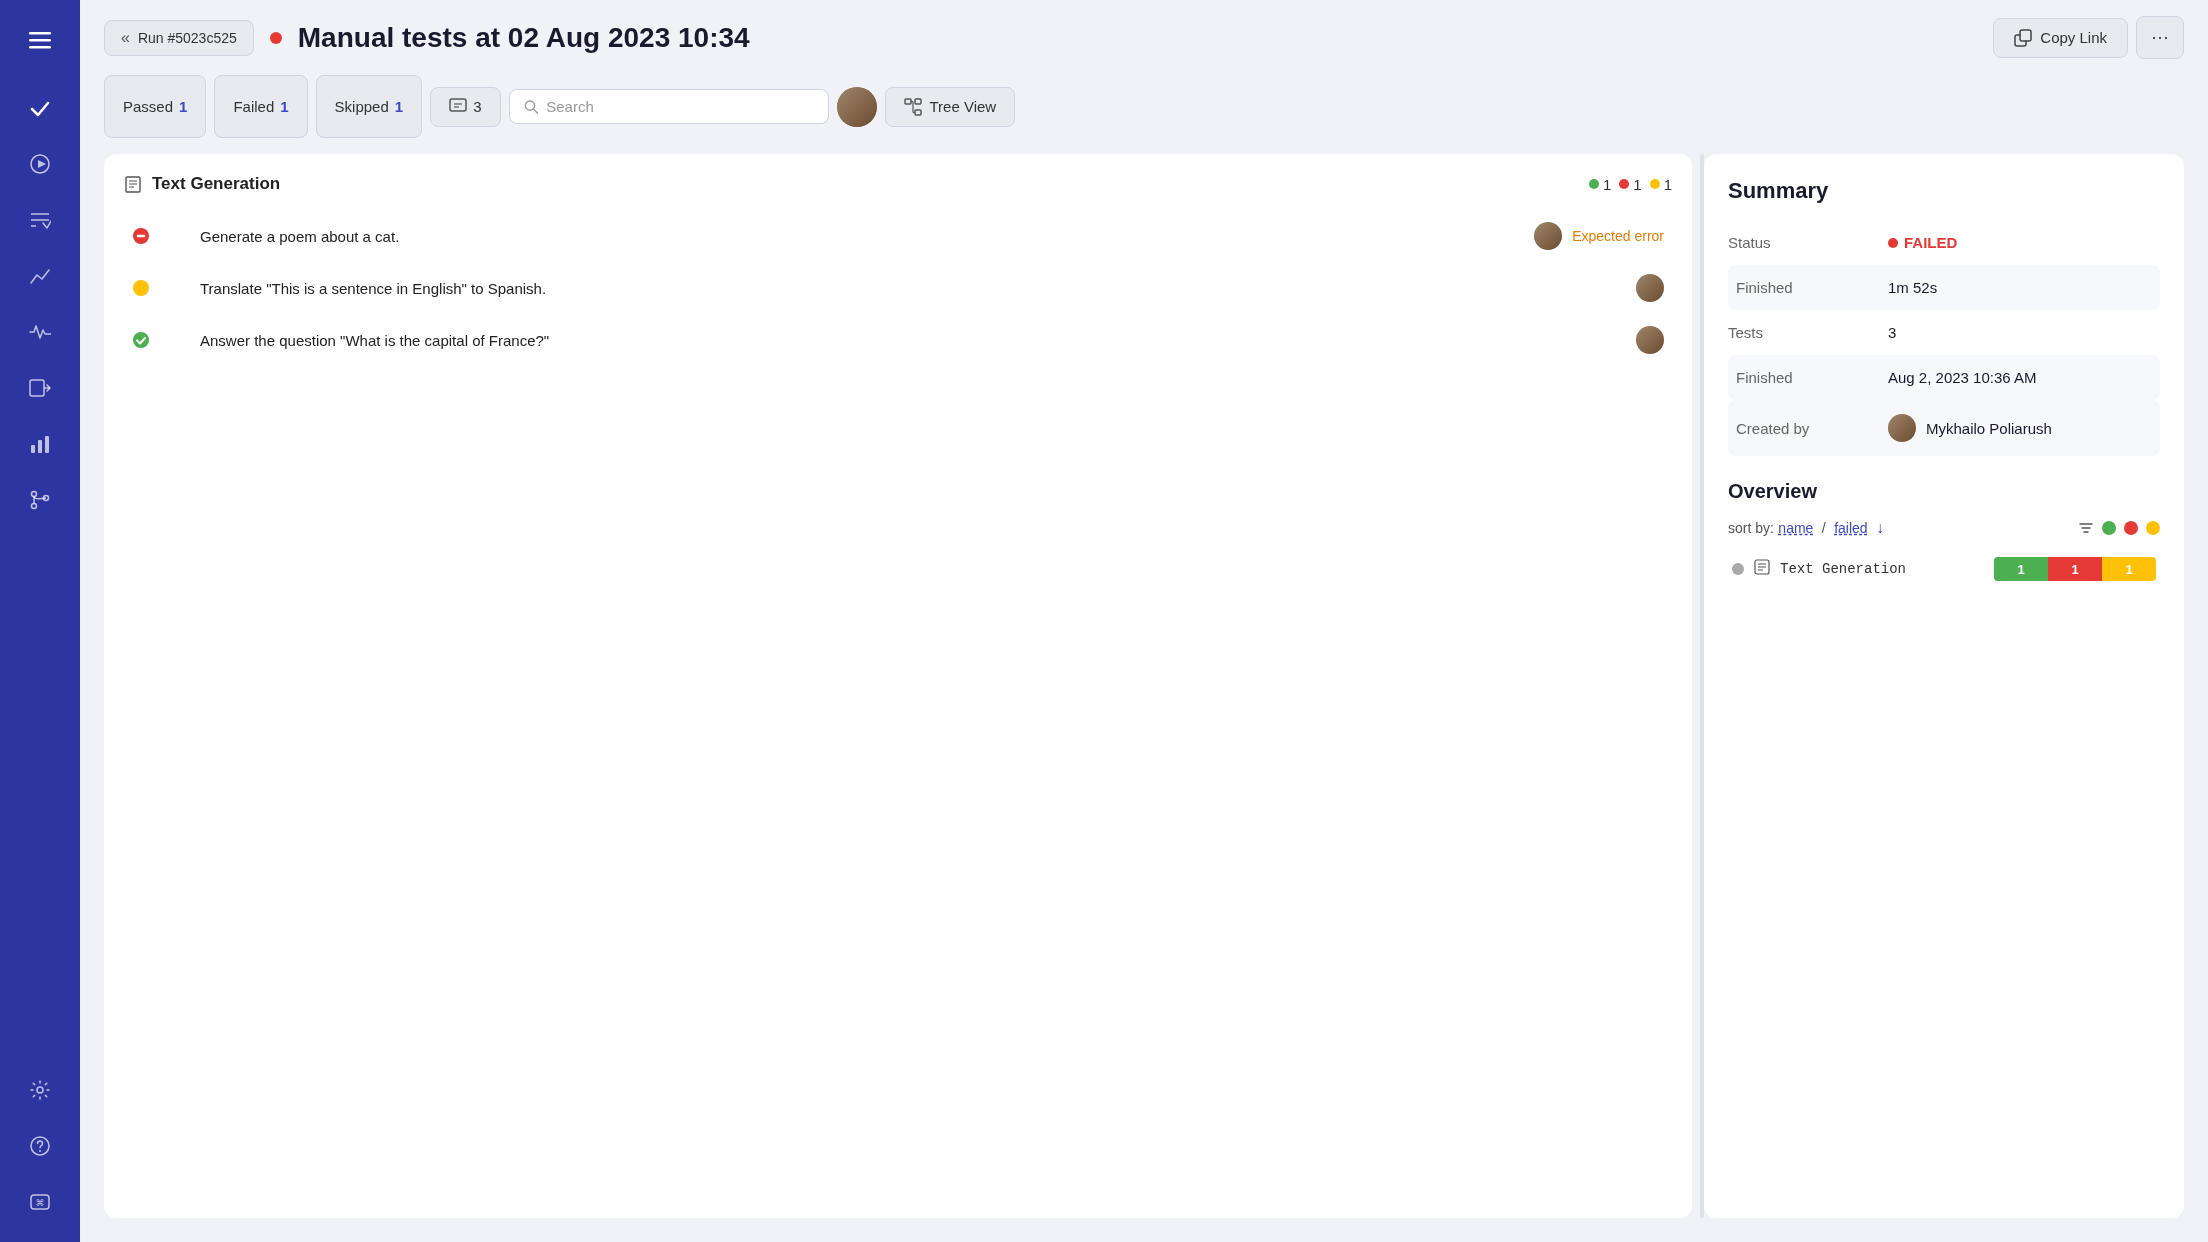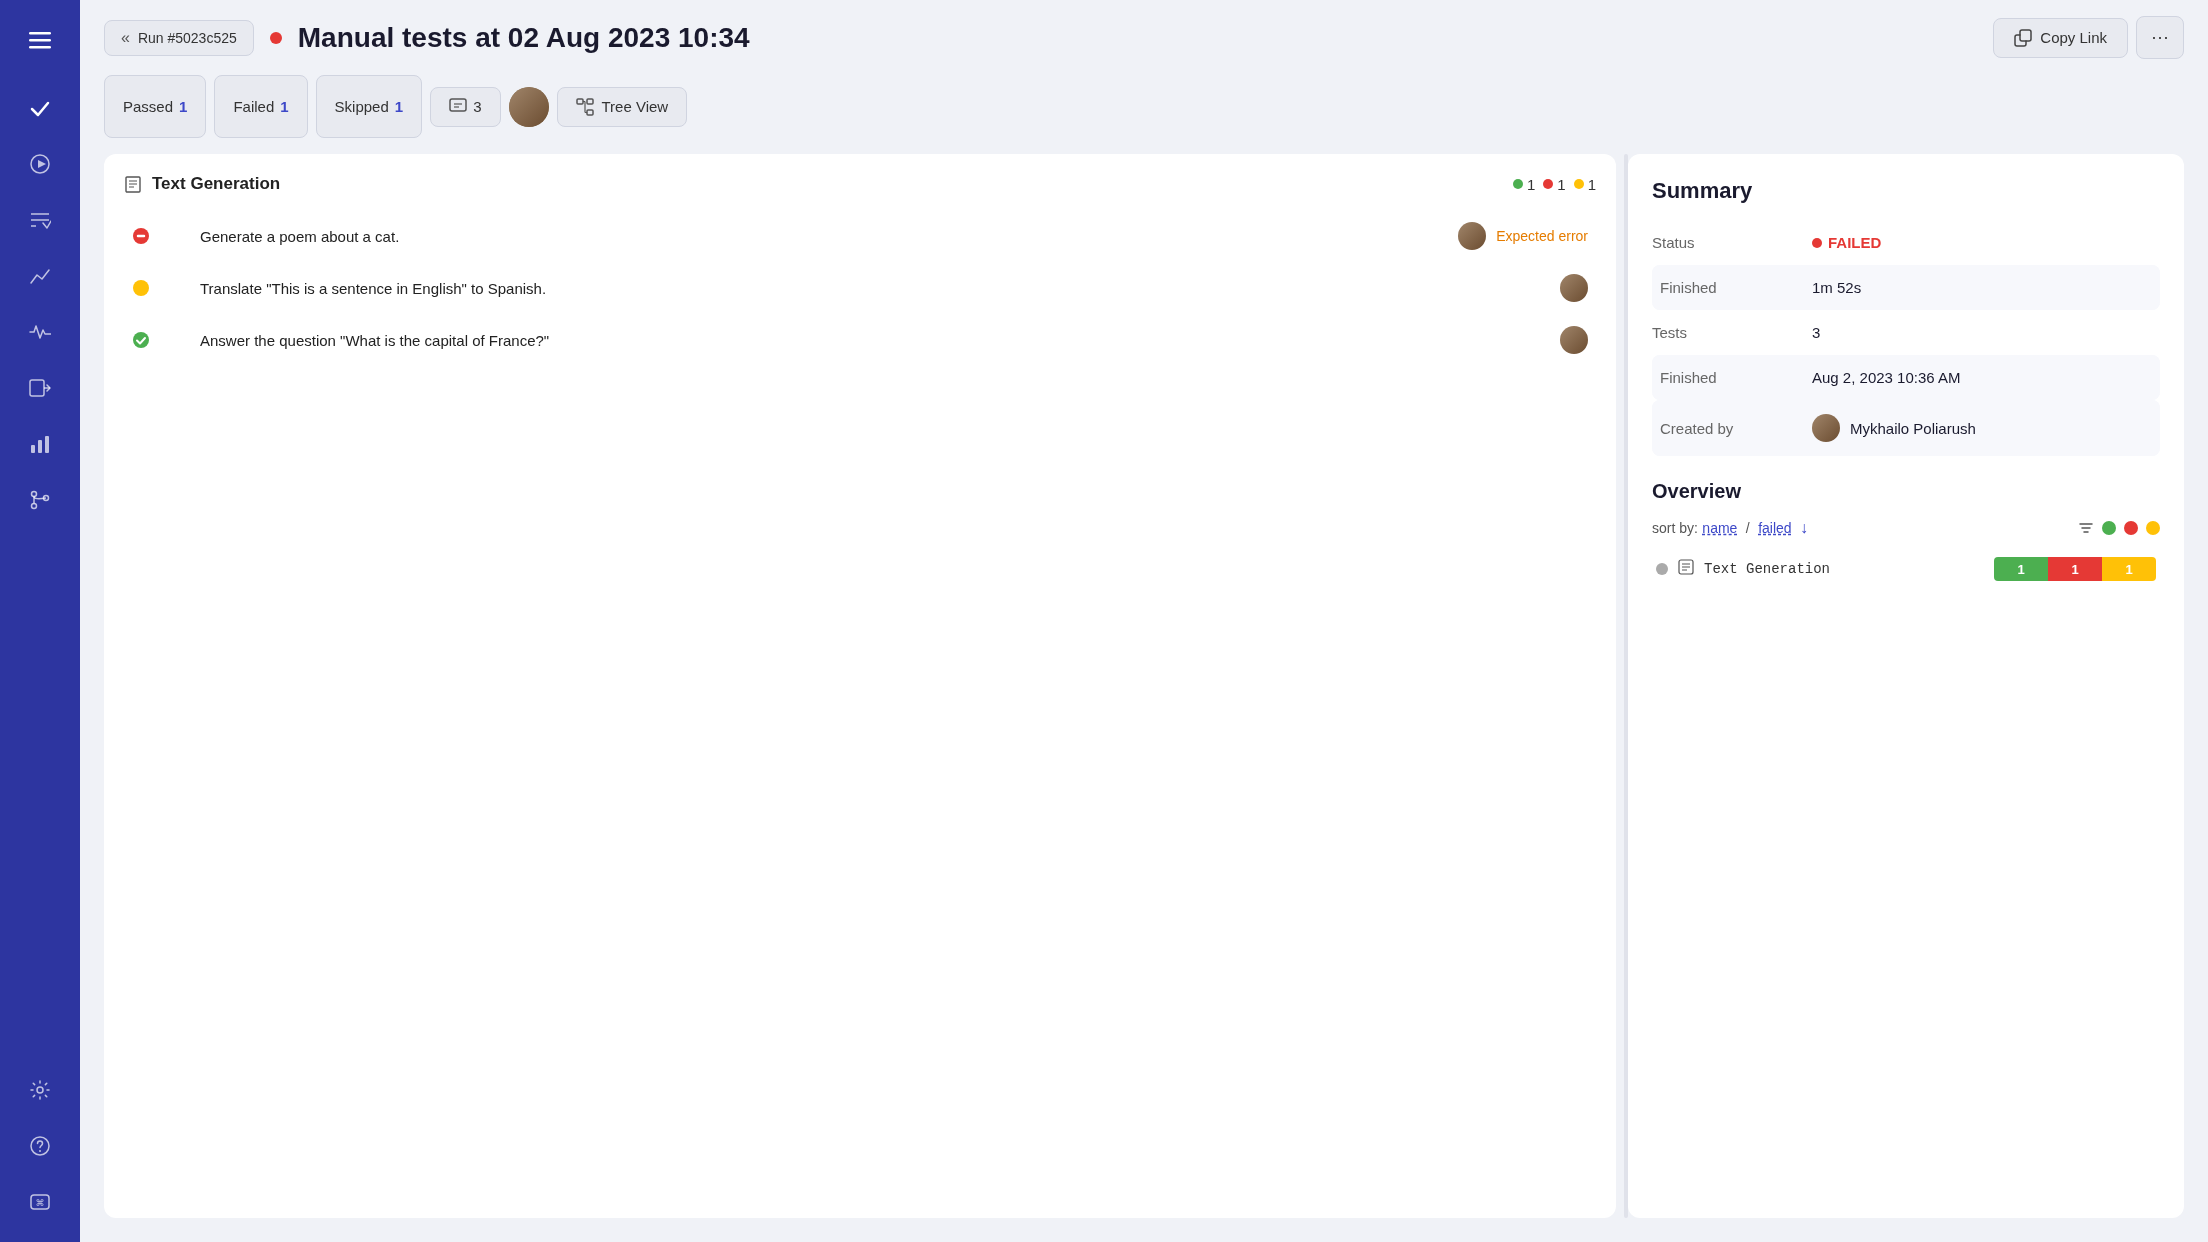--- a/index.html
+++ b/index.html
@@ -235,21 +235,21 @@
     }
     .test-status-icon { width: 18px; height: 18px; display: flex; align-items: center; justify-content: center; flex-shrink: 0; }
     .test-name { font-size: 15px; color: #222; flex: 1; margin-left: 40px; }
     .test-avatar { width: 28px; height: 28px; border-radius: 50%; overflow: hidden; flex-shrink: 0; }
     .test-avatar-img { width: 100%; height: 100%; background: linear-gradient(135deg, #a0856a 0%, #6b4c30 100%); }
     .expected-error { color: #e57c00; font-size: 14px; font-weight: 500; }
     .divider-v { width: 4px; background: #e0e2ea; border-radius: 2px; align-self: stretch; cursor: col-resize; }
 
     
     .right-panel {
-      width: 556px;
+      width: 480px;
       background: white;
       border-radius: 12px;
       padding: 24px;
       overflow-y: auto;
       flex-shrink: 0;
     }
 
     .summary-title {
       font-size: 22px;
       font-weight: 700;
@@ -455,20 +455,27 @@
       <span class="count">1</span>
     </button>
     <button class="chat-btn">
       <svg width="18" height="18" viewBox="0 0 18 18" fill="none">
         <rect x="1" y="1" width="16" height="12" rx="2" stroke="#555" stroke-width="1.5"></rect>
         <line x1="5" y1="6" x2="13" y2="6" stroke="#555" stroke-width="1.2"></line>
         <line x1="5" y1="9" x2="10" y2="9" stroke="#555" stroke-width="1.2"></line>
       </svg>
       <span>3</span>
     </button>
+    <div class="search-box">
+      <svg width="16" height="16" viewBox="0 0 16 16" fill="none">
+        <circle cx="6.5" cy="6.5" r="5" stroke="#999" stroke-width="1.5"></circle>
+        <line x1="10.5" y1="10.5" x2="15" y2="15" stroke="#999" stroke-width="1.5" stroke-linecap="round"></line>
+      </svg>
+      <input type="text" placeholder="Search" style="">
+    </div>
     <div class="avatar">
       <div class="avatar-img"></div>
     </div>
     <button class="tree-view-btn">
       <svg width="18" height="18" viewBox="0 0 18 18" fill="none">
         <rect x="1" y="1" width="6" height="5" rx="1" stroke="#555" stroke-width="1.5"></rect>
         <rect x="11" y="1" width="6" height="5" rx="1" stroke="#555" stroke-width="1.5"></rect>
         <rect x="11" y="12" width="6" height="5" rx="1" stroke="#555" stroke-width="1.5"></rect>
         <line x1="7" y1="3.5" x2="9" y2="3.5" stroke="#555" stroke-width="1.2"></line>
         <line x1="9" y1="3.5" x2="9" y2="14.5" stroke="#555" stroke-width="1.2"></line>

